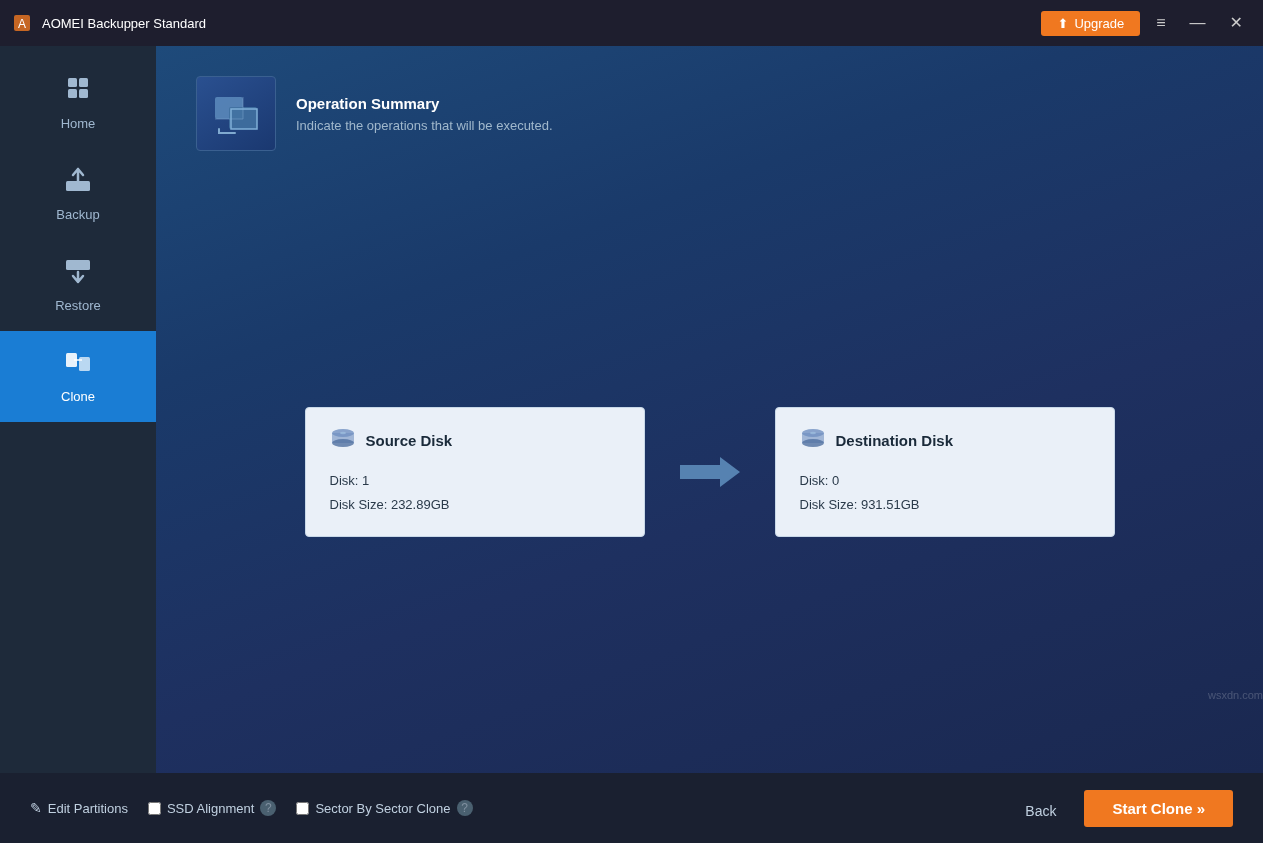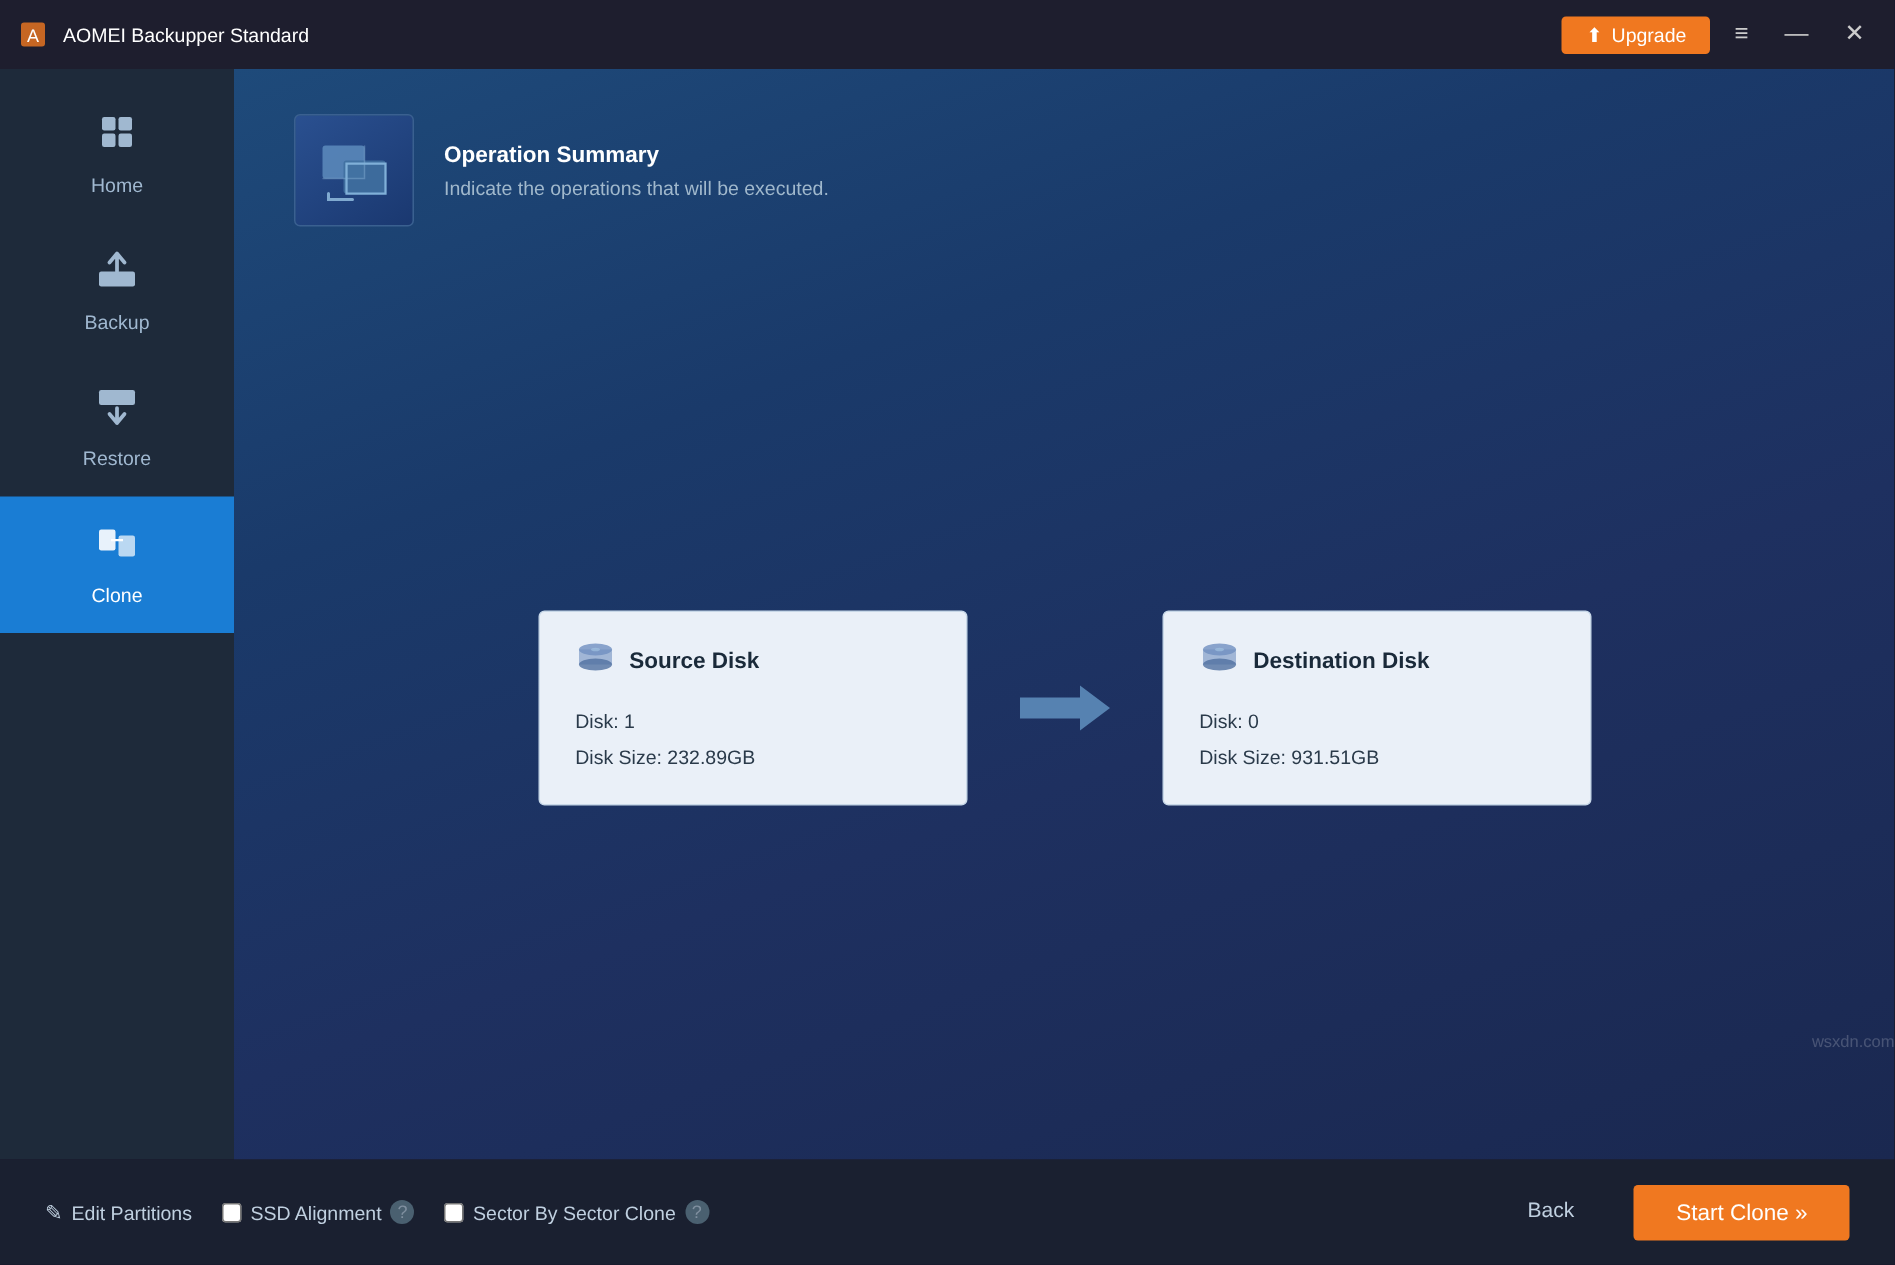--- a/index.html
+++ b/index.html
@@ -146,21 +146,21 @@
       flex: 1;
       align-self: flex-start;
       width: 100%;
     }
 
     .disk-card {
       background: #eaf0f8;
       border: 1px solid #c8d8e8;
       border-radius: 4px;
       padding: 20px 24px;
-      width: 286px;
+      width: 340px;
     }
     .disk-card-title {
       display: flex;
       align-items: center;
       gap: 10px;
       font-size: 15px;
       font-weight: 600;
       color: #1a2a3a;
       margin-bottom: 16px;
     }
@@ -218,38 +218,38 @@
       border-radius: 50%;
       width: 16px;
       height: 16px;
       display: inline-flex;
       align-items: center;
       justify-content: center;
       cursor: pointer;
     }
     .footer-right {
       display: flex;
-      align-items: flex-start;
-      gap: 24px;
+      align-items: flex-end;
+      gap: 12px;
     }
     .back-btn {
       background: none;
       border: none;
       color: #c0d0e0;
       font-size: 14px;
       cursor: pointer;
       padding: 8px 16px;
     }
     .start-clone-btn {
       background: #f07820;
       color: #fff;
       border: none;
       padding: 10px 28px;
       font-size: 15px;
-      font-weight: 400;
+      font-weight: 700;
       border-radius: 3px;
       cursor: pointer;
       display: flex;
       align-items: center;
       gap: 8px;
     }
 
     .watermark {
       position: absolute;
       bottom: 72px;

